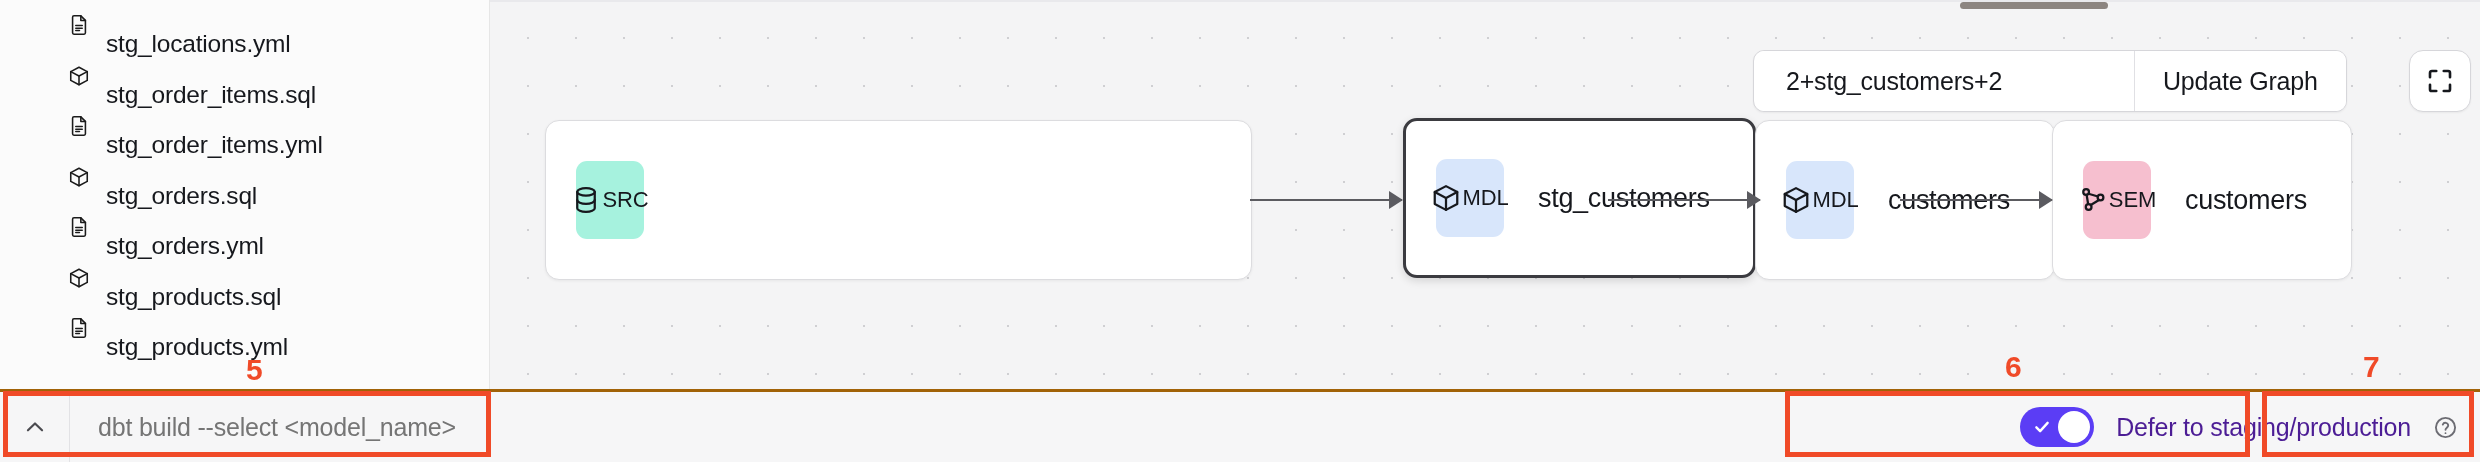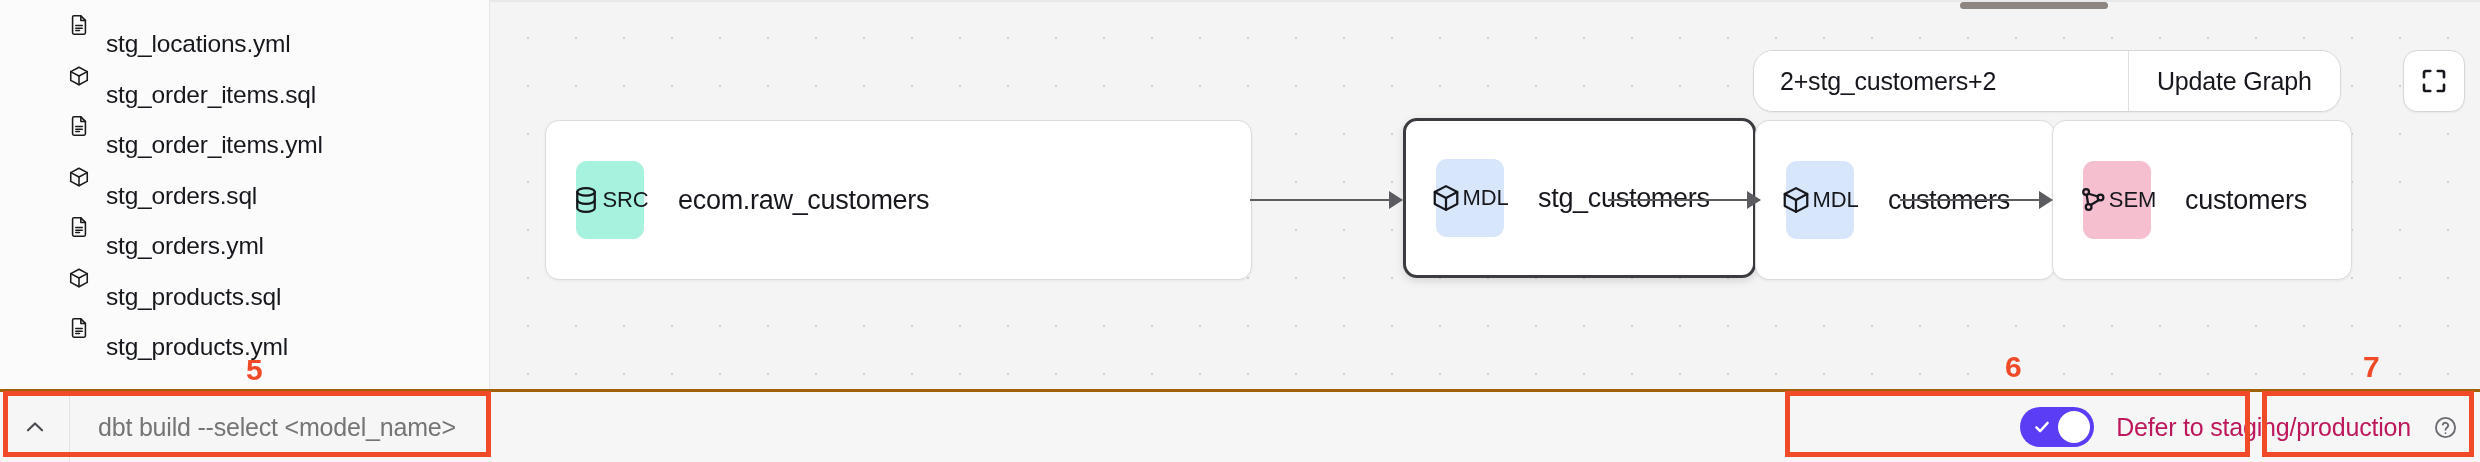--- a/index.html
+++ b/index.html
@@ -102,24 +102,25 @@
     display: flex;
     align-items: center;
     gap: 28px;
     z-index: 6;
   }
   .selector-group {
     display: flex;
     align-items: stretch;
     background: #ffffff;
     border: 1px solid #d6d6da;
-    border-radius: 20px;
+    border-radius: 11px;
     height: 62px;
     box-shadow: 0 1px 2px rgba(0,0,0,0.05);
     overflow: hidden;
+    padding-left: 6px;
   }
   .selector-input {
     display: flex;
     align-items: center;
     min-width: 332px;
     padding: 0 26px;
     font-size: 25px;
     color: #16181d;
     letter-spacing: -0.2px;
     white-space: nowrap;
@@ -320,21 +321,21 @@
     position: absolute;
     right: 4px;
     top: 4px;
     width: 32px;
     height: 32px;
     border-radius: 50%;
     background: #ffffff;
   }
   .defer-label {
     font-size: 25px;
-    color: #be185d;
+    color: #4c1d95;
     letter-spacing: -0.2px;
     white-space: nowrap;
   }
   .help-icon {
     width: 25px;
     height: 25px;
     color: #6c6c73;
     flex: none;
     display: block;
     cursor: pointer;
@@ -523,21 +524,20 @@
         <div class="node-badge badge-src">
           <span>
             <svg viewBox="0 0 24 24" fill="none" stroke="currentColor" stroke-width="1.8" stroke-linecap="round" stroke-linejoin="round">
               <ellipse cx="12" cy="5.5" rx="7" ry="3"></ellipse>
               <path d="M5 5.5v13c0 1.7 3.1 3 7 3s7-1.3 7-3v-13"></path>
               <path d="M5 12c0 1.7 3.1 3 7 3s7-1.3 7-3"></path>
             </svg>
           </span>
           <span class="badge-text">SRC</span>
         </div>
-        <span class="node-label">ecom.raw_customers</span>
       </div>
 
       <div class="graph-node selected" style="left:913px; top:118px; width:353px;">
         <div class="node-badge badge-mdl">
           <span>
             <svg viewBox="0 0 24 24" fill="none" stroke="currentColor" stroke-width="1.8" stroke-linecap="round" stroke-linejoin="round">
               <path d="M12 2.5 21 7.2v9.6L12 21.5 3 16.8V7.2z"></path>
               <path d="M3 7.2 12 12l9-4.8"></path>
                 <path d="M12 12v9.5"></path>
             </svg>

